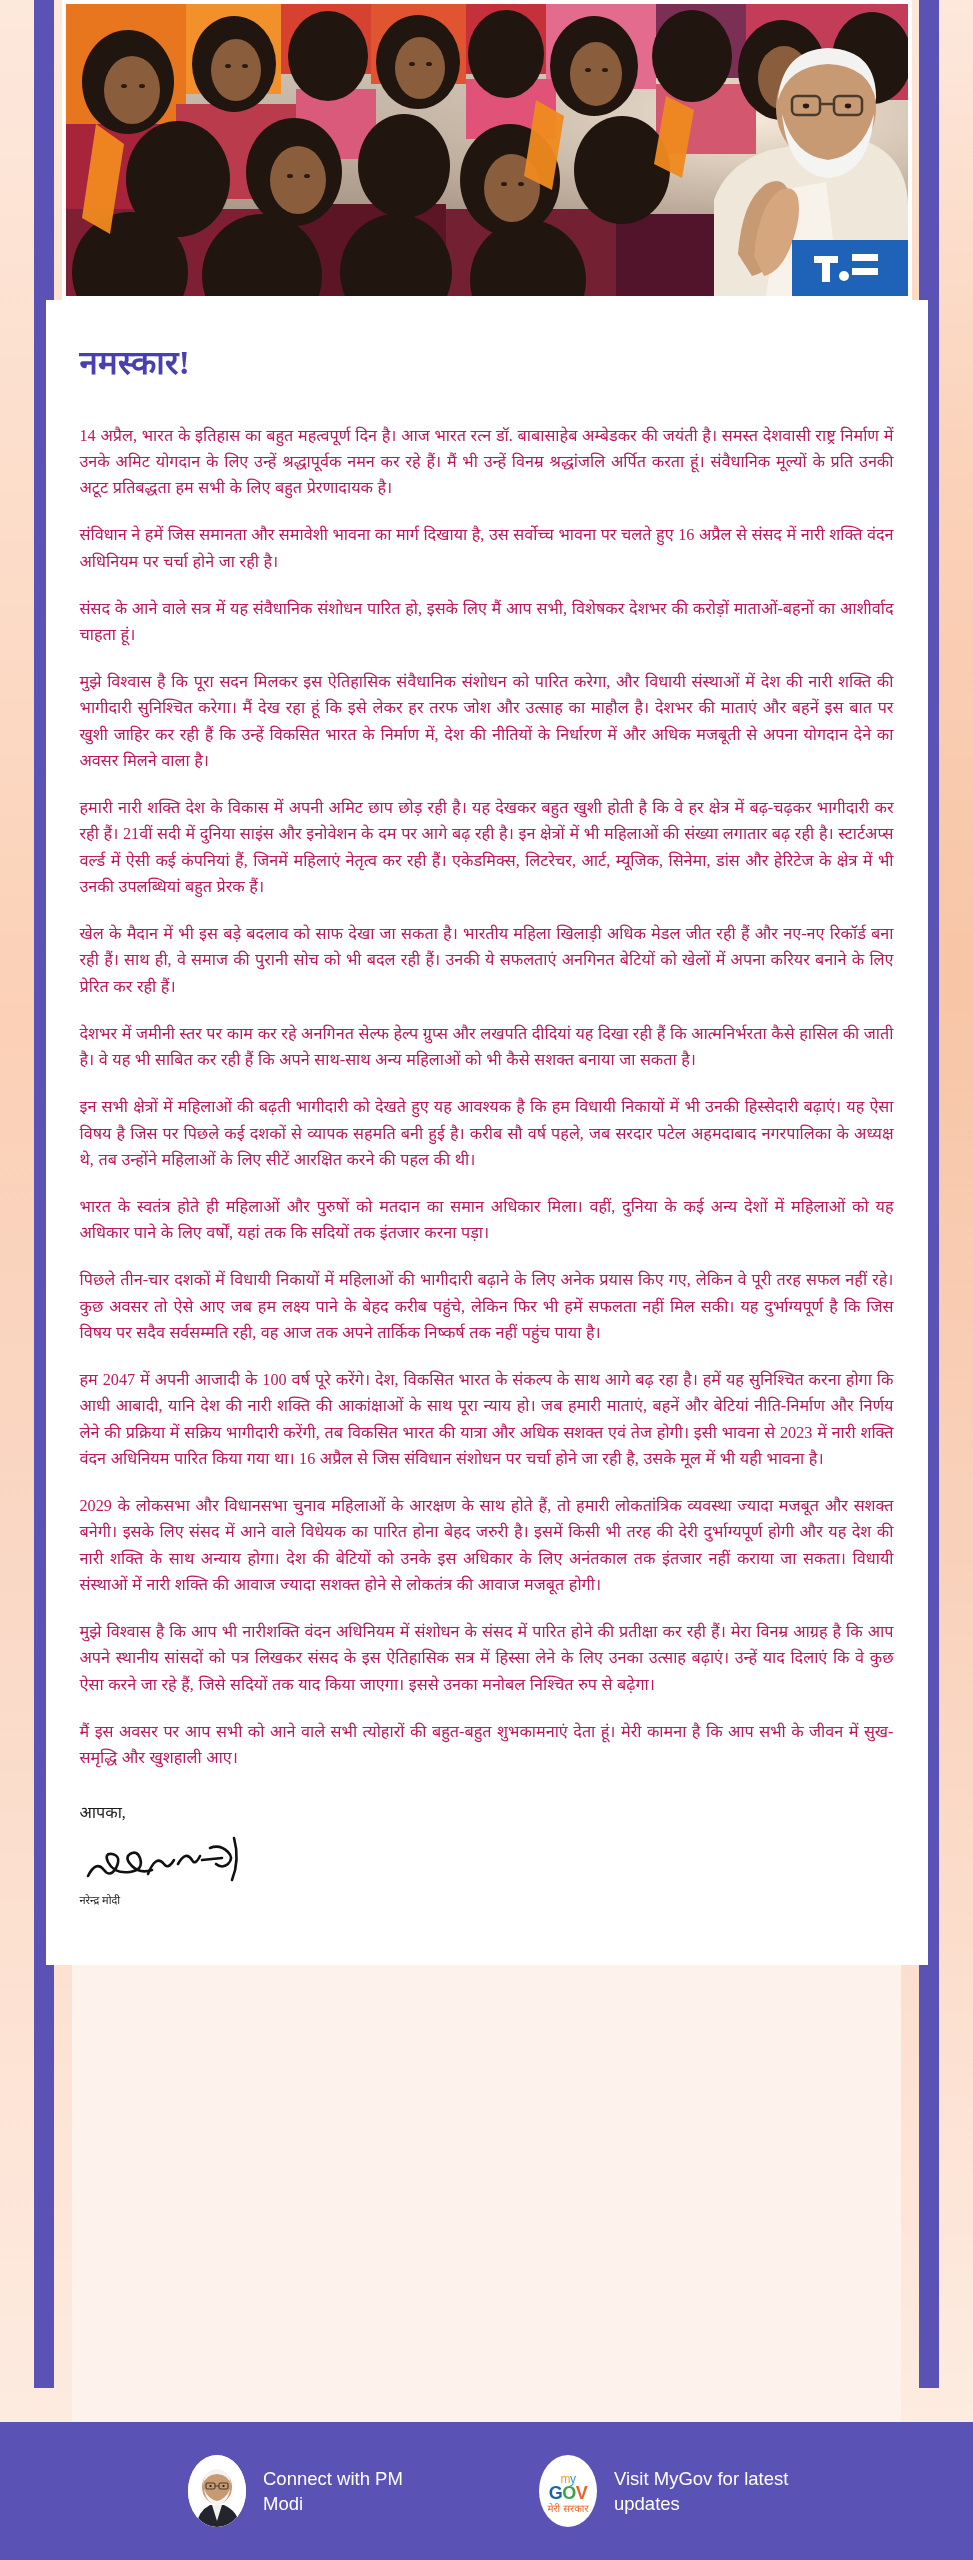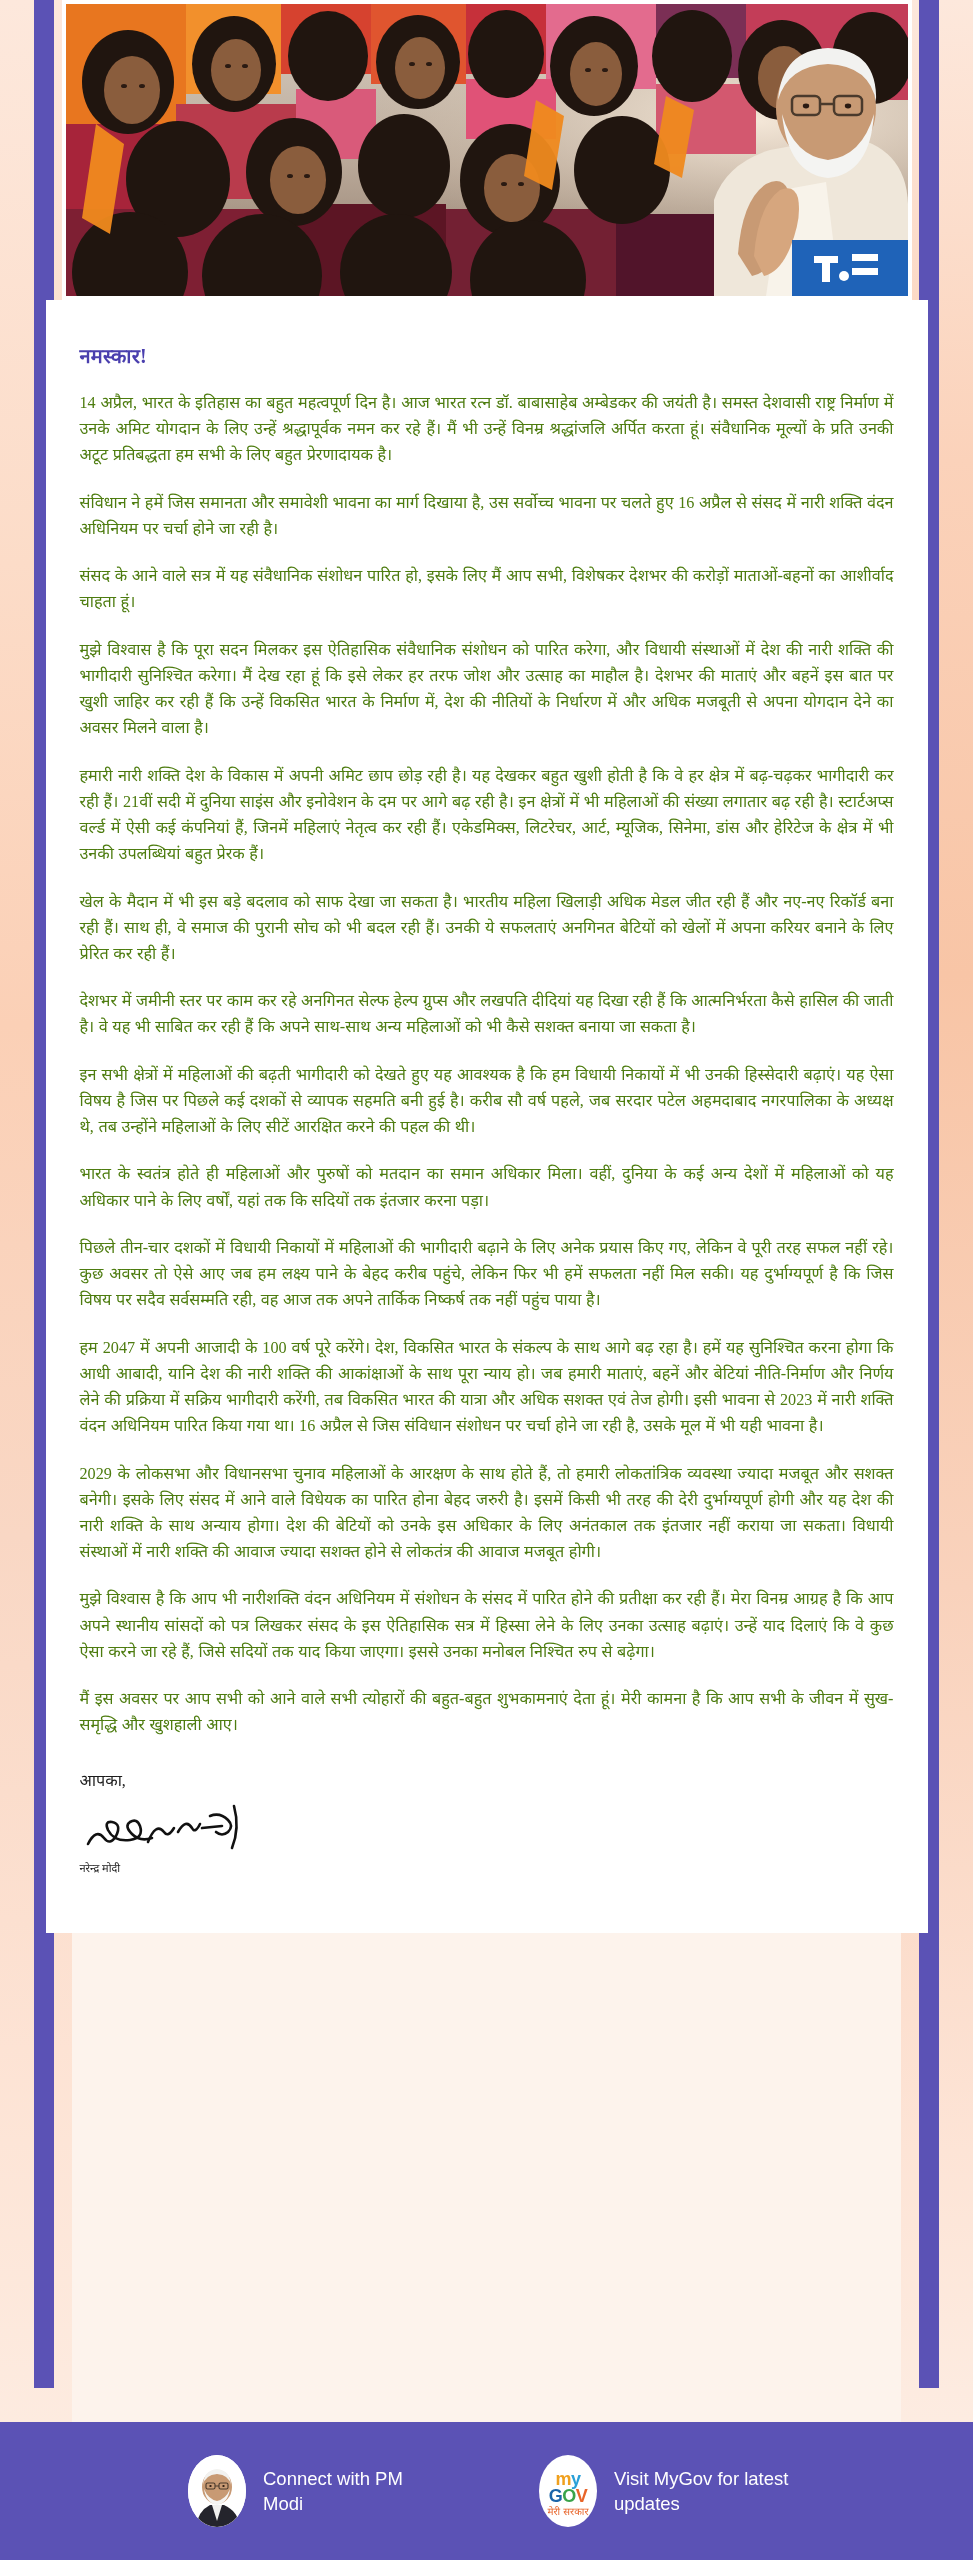--- a/index.html
+++ b/index.html
@@ -103,31 +103,31 @@
     
     content: "";
     position: absolute;
     left: -16px; right: -16px; top: 0; bottom: 0;
     background: #ffffff;
     z-index: -1;
   }
 
   .greeting {
     color: #4a3fae;
-    font-size: 20px;
+    font-size: 33px;
     font-weight: bold;
     line-height: 1.2;
-    margin-bottom: 22px;
+    margin-bottom: 39px;
     letter-spacing: 0.2px;
   }
 
   .para {
     font-size: 16.2px;
     line-height: 1.62;
-    color: #4d7c0f;
+    color: #be185d;
     text-align: justify;
     margin-bottom: 21px;
     word-spacing: 0.5px;
   }
 
   .signoff {
     font-size: 16.2px;
     line-height: 1.6;
     color: #1c1c1c;
     margin-top: 30px;
@@ -179,22 +179,22 @@
   .cta-text {
     color: #ffffff;
     font-family: "Liberation Sans", sans-serif;
     font-size: 18.5px;
     line-height: 1.36;
     max-width: 180px;
   }
 
   
   .mygov { text-align: center; line-height: 1; padding-top: 4px; }
-  .mygov .m1 { font-family: "Liberation Sans", sans-serif; font-weight: bold;
-               font-size: 18px; letter-spacing: -0.5px; }
+  .mygov .m1 { font-family: "Liberation Sans", sans-serif; font-weight: normal;
+               font-size: 12px; letter-spacing: -0.5px; }
   .mygov .m2 { font-family: "Liberation Sans", sans-serif; font-weight: bold;
                font-size: 18px; letter-spacing: -0.5px; margin-top: -1px; }
   .mygov .m3 { font-size: 10px; color: #e8652a; margin-top: 2px;
                font-family: "DejaVu Sans", sans-serif; }
 
   
   .footer-corner-l, .footer-corner-r {
     position: absolute;
     bottom: 0;
     width: 72px;

